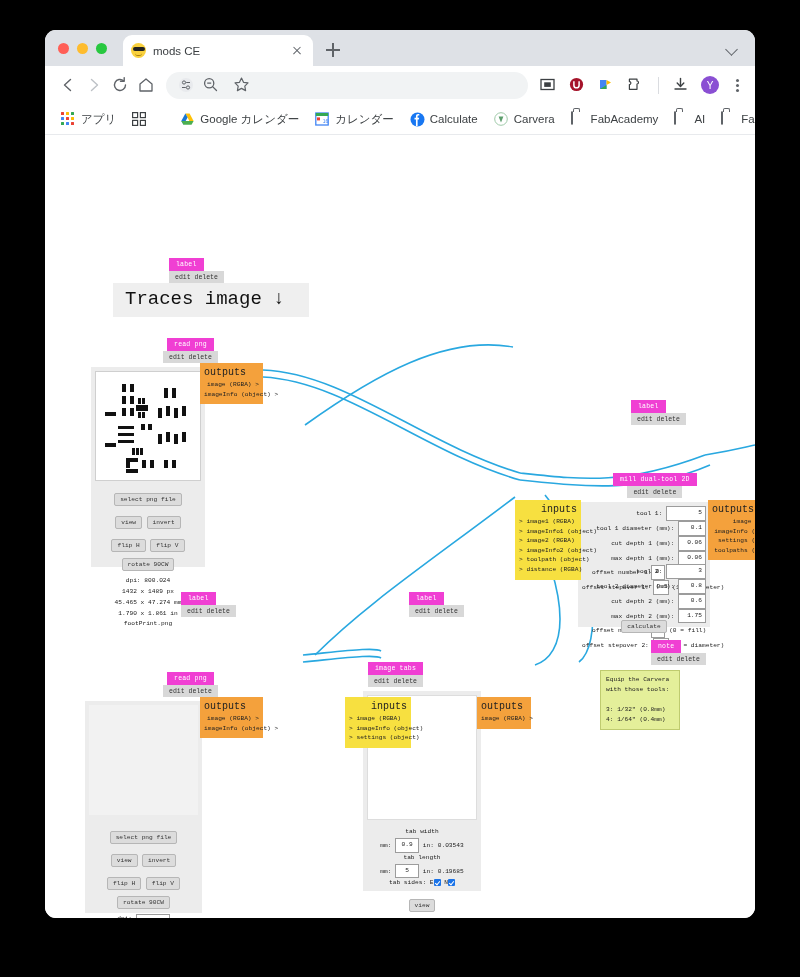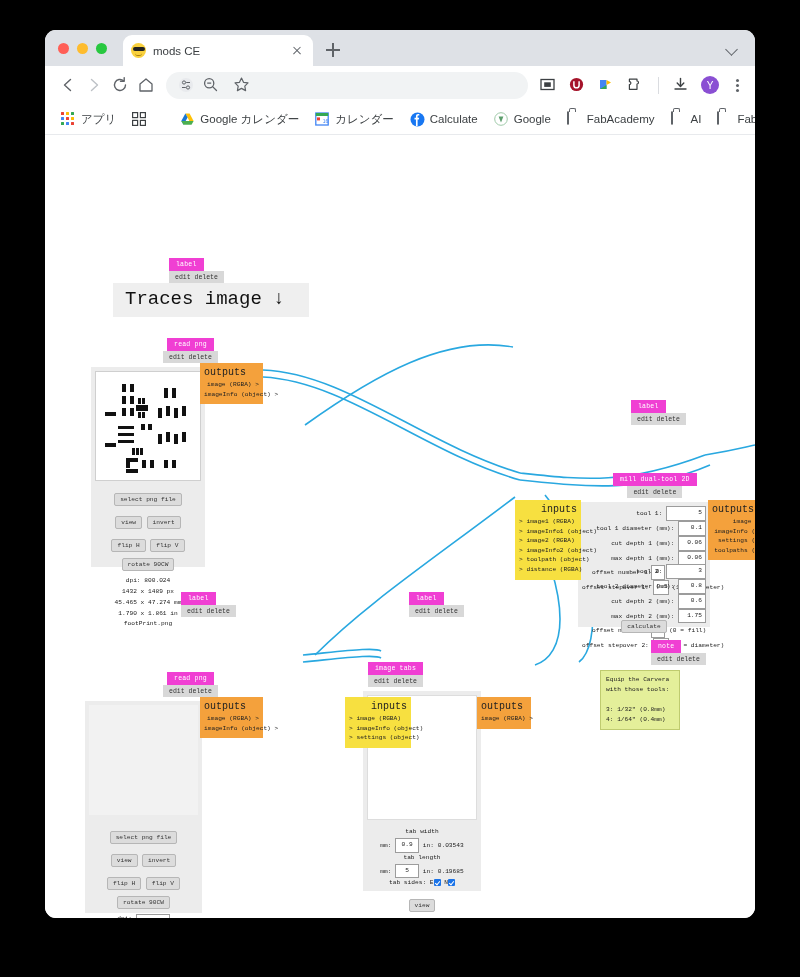--- a/index.html
+++ b/index.html
@@ -410,21 +410,21 @@
       <span>Calculate</span>
     </div>
 
     <div class="bm">
       <span class="bi">
         <svg width="14" height="14" viewBox="0 0 14 14">
           <circle cx="7" cy="7" r="6.3" fill="none" stroke="#9ec9a8" stroke-width="1"></circle>
           <path d="M7 10.4 L4.6 4.4 L9.4 4.4 Z" fill="#5c9e6c"></path>
         </svg>
       </span>
-      <span>Google</span>
+      <span>Carvera</span>
     </div>
 
     <div class="bm">
       <span class="bi"><span class="folder"></span></span>
       <span>FabAcademy</span>
     </div>
 
     <div class="bm">
       <span class="bi"><span class="folder"></span></span>
       <span>AI</span>

